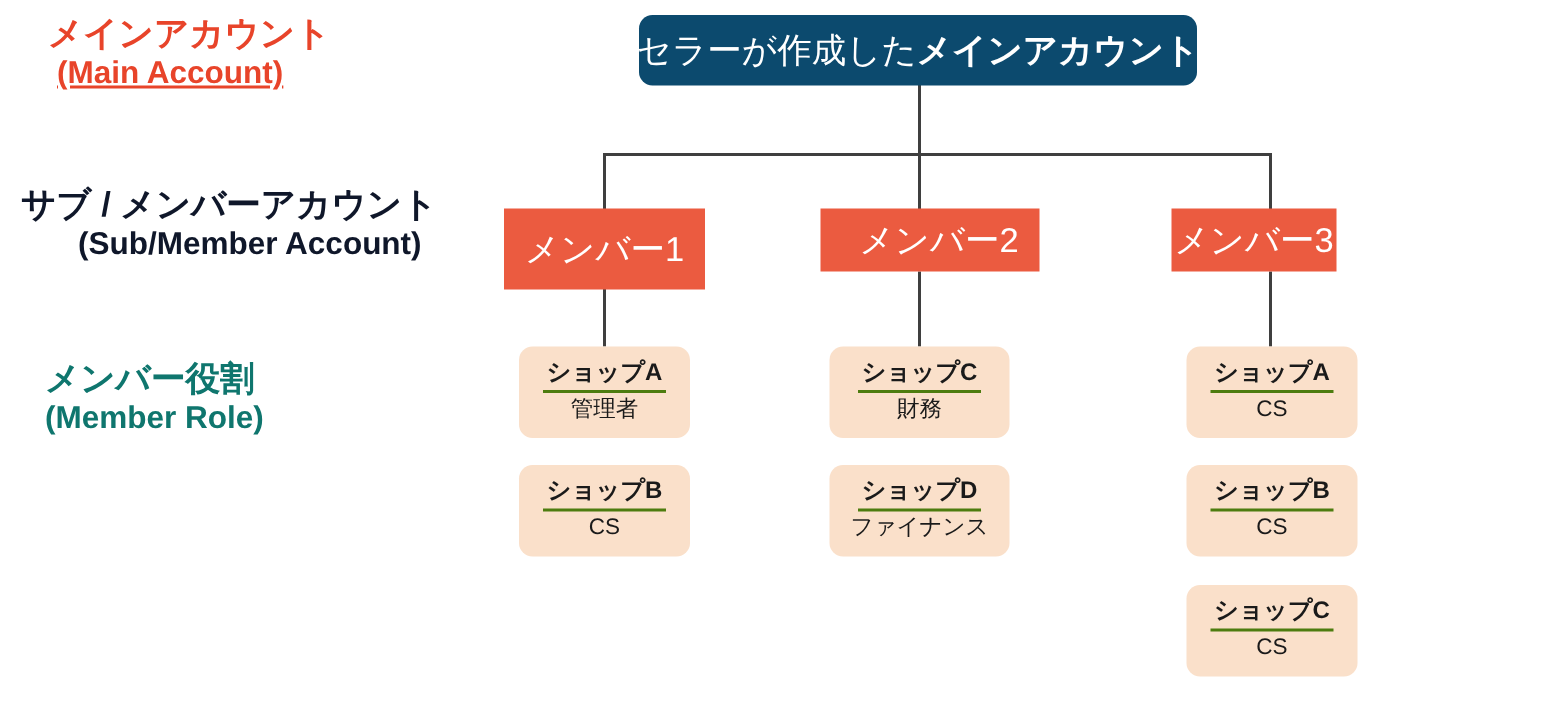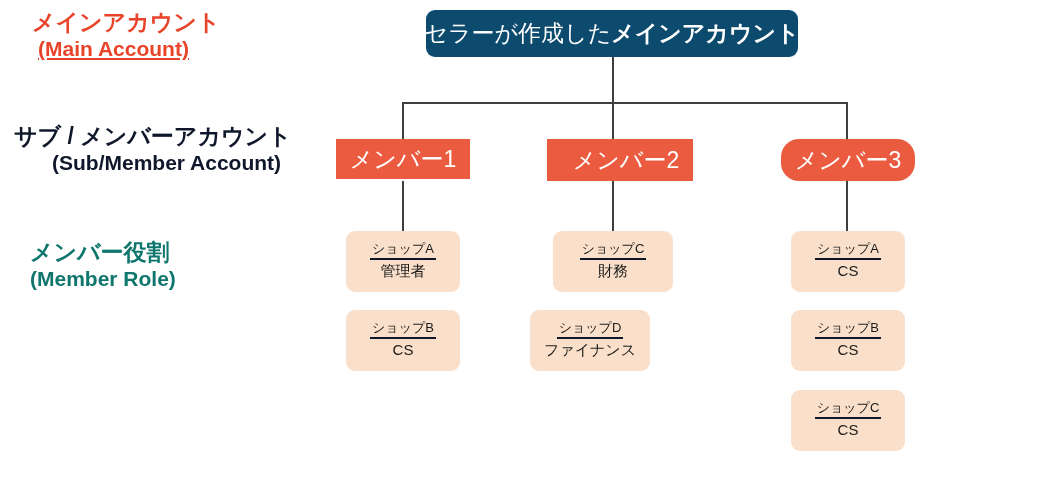--- a/index.html
+++ b/index.html
@@ -77,23 +77,23 @@
     border-radius: 9px;
     color: #1A1A1A;
     display: flex;
     flex-direction: column;
     align-items: center;
     justify-content: center;
     box-sizing: border-box;
     padding: 2px 6px 4px 6px;
   }
   .node-role .shop {
-    font-size: 13px;
-    font-weight: normal;
-    border-bottom: 2px solid #0f172a;
+    font-size: 16px;
+    font-weight: bold;
+    border-bottom: 2px solid #4d7c0f;
     padding: 0 2px 1px 2px;
     line-height: 1.15;
     white-space: nowrap;
   }
   .node-role .role {
     font-size: 15px;
     font-weight: normal;
     line-height: 1.15;
     margin-top: 2px;
     white-space: nowrap;
@@ -129,44 +129,44 @@
 
   <div class="line vline" style="left:402px; top:181px; height:50px;"></div>
   <div class="line vline" style="left:612px; top:181px; height:50px;"></div>
   <div class="line vline" style="left:846px; top:181px; height:50px;"></div>
 
   <div class="node-main" style="left:426px; top:10px; width:372px; height:47px;">
     <span class="lead">セラーが作成した</span>
       <span class="strong">メインアカウント</span>
   </div>
 
-  <div class="node-member" style="left:336px; top:139px; width:134px; height:40px;">
+  <div class="node-member" style="left:336px; top:139px; width:134px; height:54px;">
     <span>メンバー1</span>
   </div>
   <div class="node-member" style="left:547px; top:139px; width:134px; height:42px;padding-left:12px;">
     <span>メンバー2</span>
   </div>
-  <div class="node-member" style="left:781px; top:139px; width:134px; height:42px;border-radius:18px;">
+  <div class="node-member" style="left:781px; top:139px; width:110px; height:42px;">
     <span>メンバー3</span>
   </div>
 
   <div class="node-role" style="left:346px; top:231px; width:114px; height:61px;">
     <span class="shop">ショップA</span>
     <span class="role">管理者</span>
   </div>
   <div class="node-role" style="left:346px; top:310px; width:114px; height:61px;">
     <span class="shop">ショップB</span>
     <span class="role">CS</span>
   </div>
 
   <div class="node-role" style="left:553px; top:231px; width:120px; height:61px;">
     <span class="shop">ショップC</span>
     <span class="role">財務</span>
   </div>
-  <div class="node-role" style="left:530px; top:310px; width:120px; height:61px;">
+  <div class="node-role" style="left:553px; top:310px; width:120px; height:61px;">
     <span class="shop">ショップD</span>
     <span class="role">ファイナンス</span>
   </div>
 
   <div class="node-role" style="left:791px; top:231px; width:114px; height:61px;">
     <span class="shop">ショップA</span>
     <span class="role">CS</span>
   </div>
   <div class="node-role" style="left:791px; top:310px; width:114px; height:61px;">
     <span class="shop">ショップB</span>

